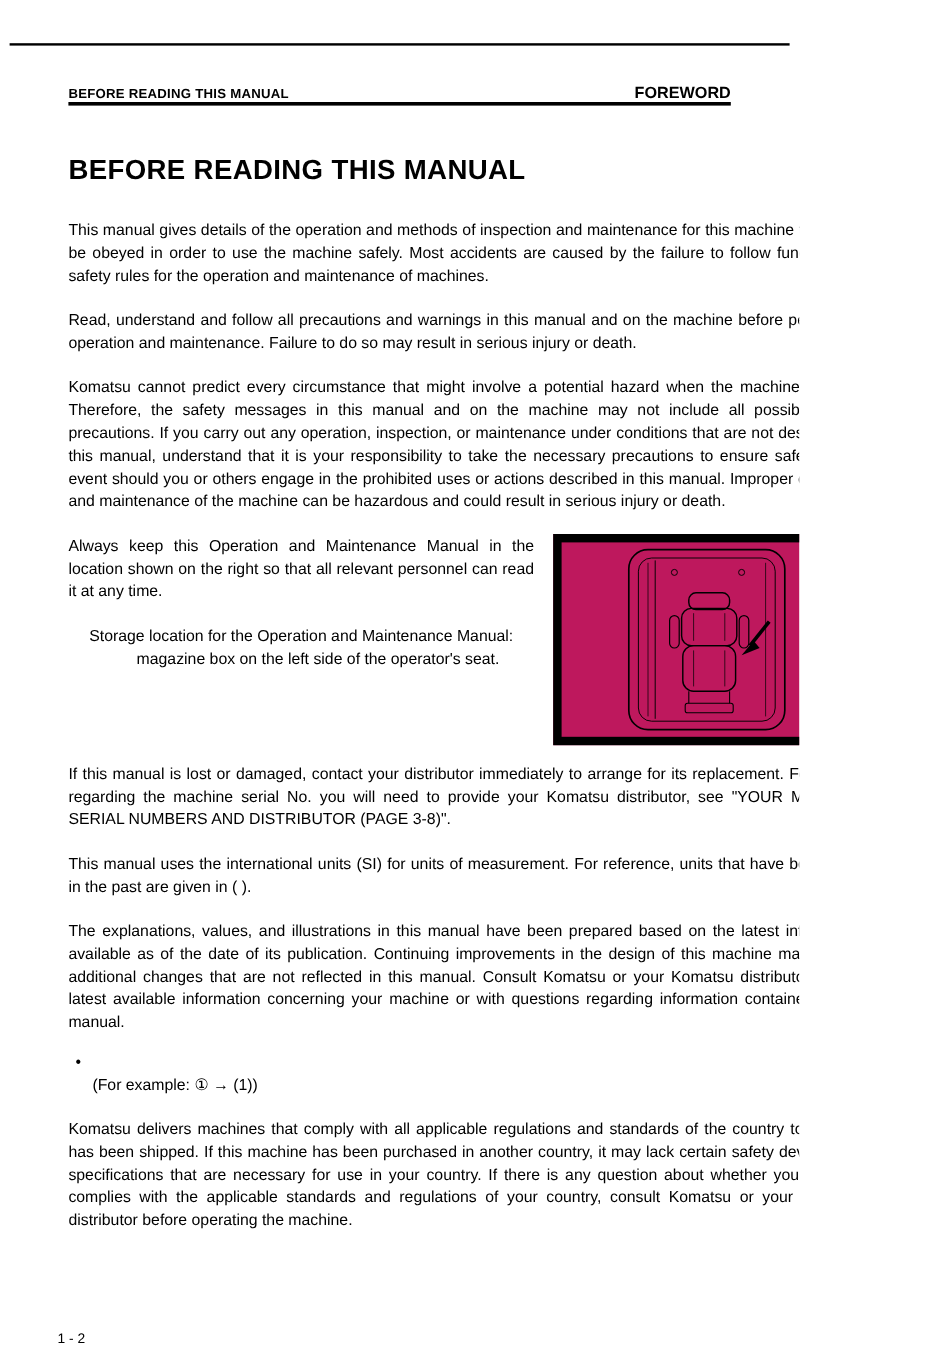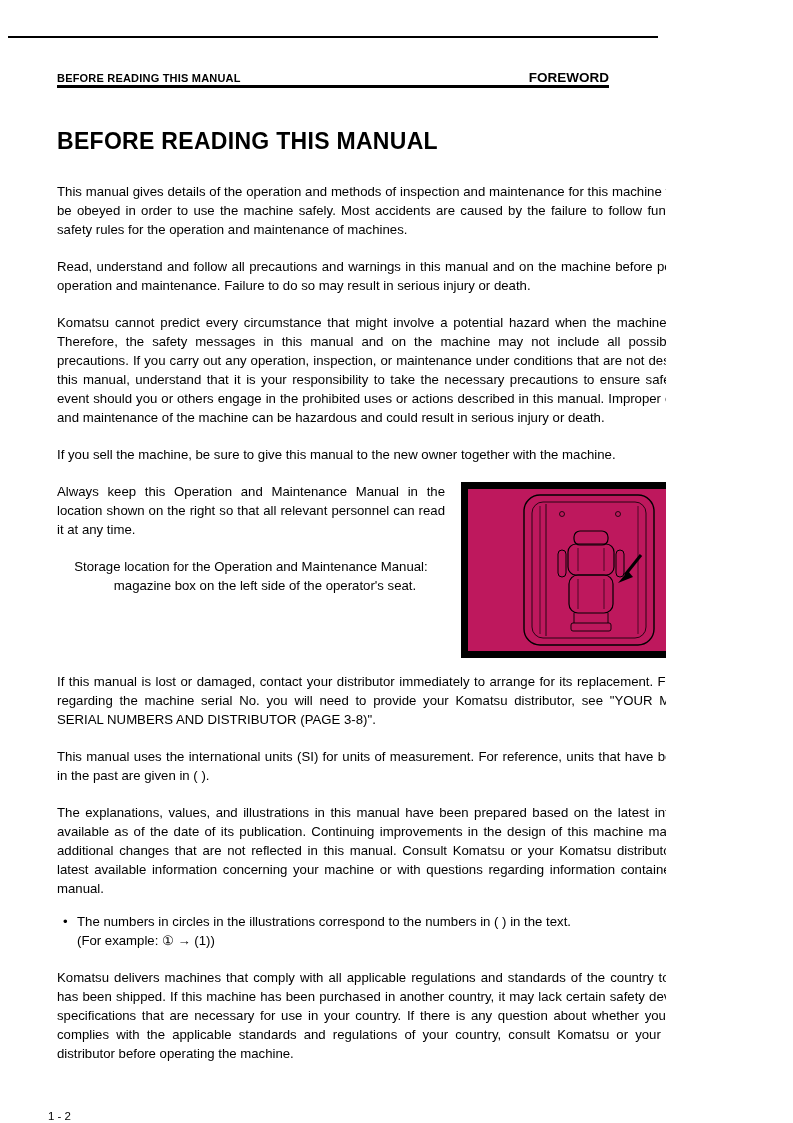--- a/index.html
+++ b/index.html
@@ -134,21 +134,20 @@
     <span class="header-right">FOREWORD</span>
   </div>
   <div class="header-rule"></div>
 
   <main>
     <h1 class="title">BEFORE READING THIS MANUAL</h1>
 
     <p class="body-par">This manual gives details of the operation and methods of inspection and maintenance for this machine that must be obeyed in order to use the machine safely. Most accidents are caused by the failure to follow fundamental safety rules for the operation and maintenance of machines.</p>
     <p class="body-par">Read, understand and follow all precautions and warnings in this manual and on the machine before performing operation and maintenance. Failure to do so may result in serious injury or death.</p>
     <p class="body-par">Komatsu cannot predict every circumstance that might involve a potential hazard when the machine is used. Therefore, the safety messages in this manual and on the machine may not include all possible safety precautions. If you carry out any operation, inspection, or maintenance under conditions that are not described in this manual, understand that it is your responsibility to take the necessary precautions to ensure safety. In no event should you or others engage in the prohibited uses or actions described in this manual. Improper operation and maintenance of the machine can be hazardous and could result in serious injury or death.</p>
-    <p class="body-par">If you sell the machine, be sure to give this manual to the new owner together with the machine.</p>
 
     <div class="figure-wrap">
       <figure class="storage-fig">
         <svg viewBox="0 0 245 162" aria-hidden="true">
           <g fill="none" stroke="#000">
             <rect x="56" y="6" width="130" height="150" rx="16" stroke-width="1.4"></rect>
             <rect x="64" y="13" width="114" height="136" rx="11" stroke-width="0.8"></rect>
             <path d="M78,15 V147" stroke-width="0.8"></path>
             <path d="M72,17 V145" stroke-width="0.6"></path>
             <path d="M170,17 V145" stroke-width="0.6"></path>
@@ -179,21 +178,21 @@
     </div>
 
     <p class="body-par">If this manual is lost or damaged, contact your distributor immediately to arrange for its replacement. For details regarding the machine serial No. you will need to provide your Komatsu distributor, see "YOUR MACHINE SERIAL NUMBERS AND DISTRIBUTOR (PAGE 3-8)".</p>
     <p class="body-par">This manual uses the international units (SI) for units of measurement. For reference, units that have been rules in the past are given in ( ).</p>
     <p class="body-par">The explanations, values, and illustrations in this manual have been prepared based on the latest information available as of the date of its publication. Continuing improvements in the design of this machine may lead to additional changes that are not reflected in this manual. Consult Komatsu or your Komatsu distributor for the latest available information concerning your machine or with questions regarding information contained in this manual.</p>
 
     <div class="bullet-block">
       <div class="bullet-item">
         <span class="bullet-dot">•</span>
         <div class="bullet-content">
-          <span>The numbers in circles in the illustrations correspond to the numbers in ( ) in the text.</span><br>
+          <br>
           <span>(For example: ① → (1))</span>
         </div>
       </div>
     </div>
 
     <p class="body-par">Komatsu delivers machines that comply with all applicable regulations and standards of the country to which it has been shipped.  If this machine has been purchased in another country, it may lack certain safety devices and specifications that are necessary for use in your country. If there is any question about whether your product complies with the applicable standards and regulations of your country, consult Komatsu or your Komatsu distributor before operating the machine.</p>
   </main>
 
 
   <div class="footer">

